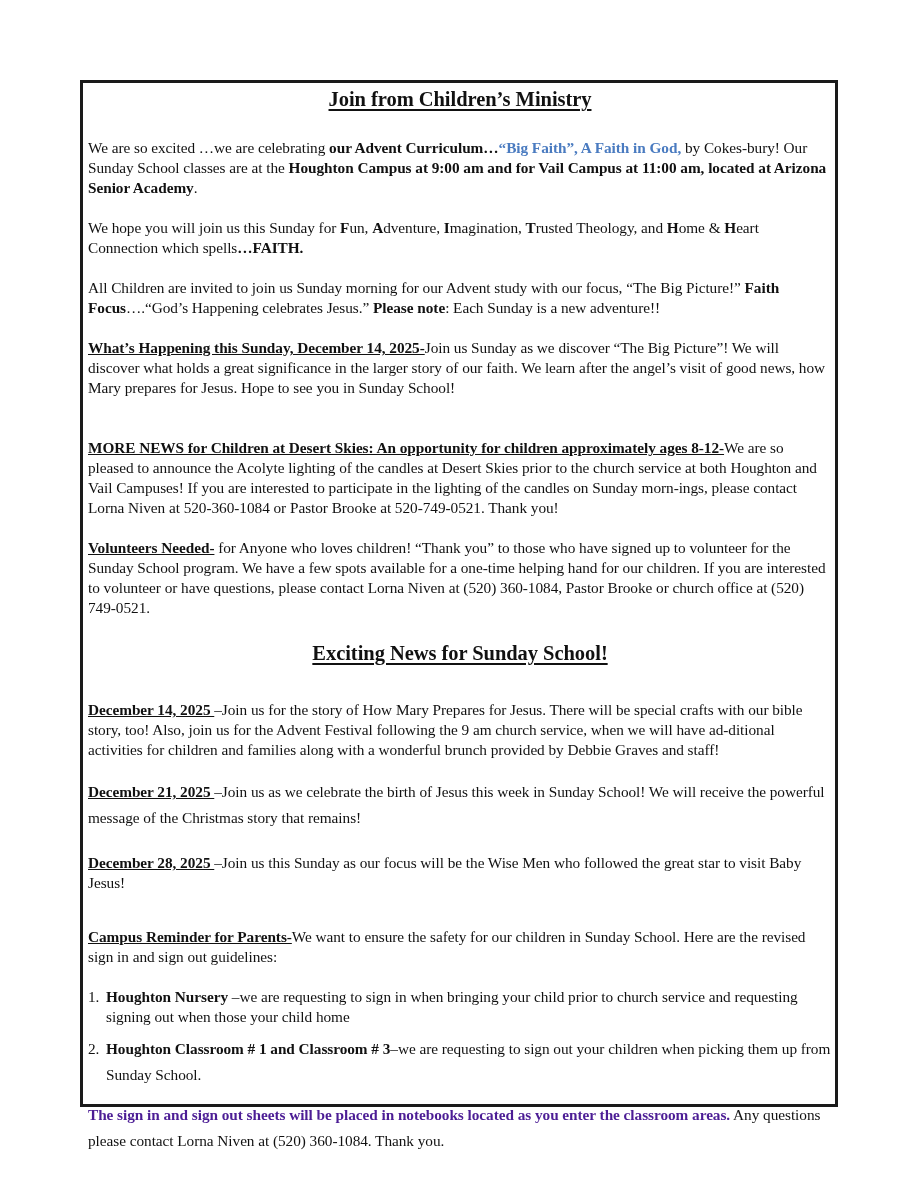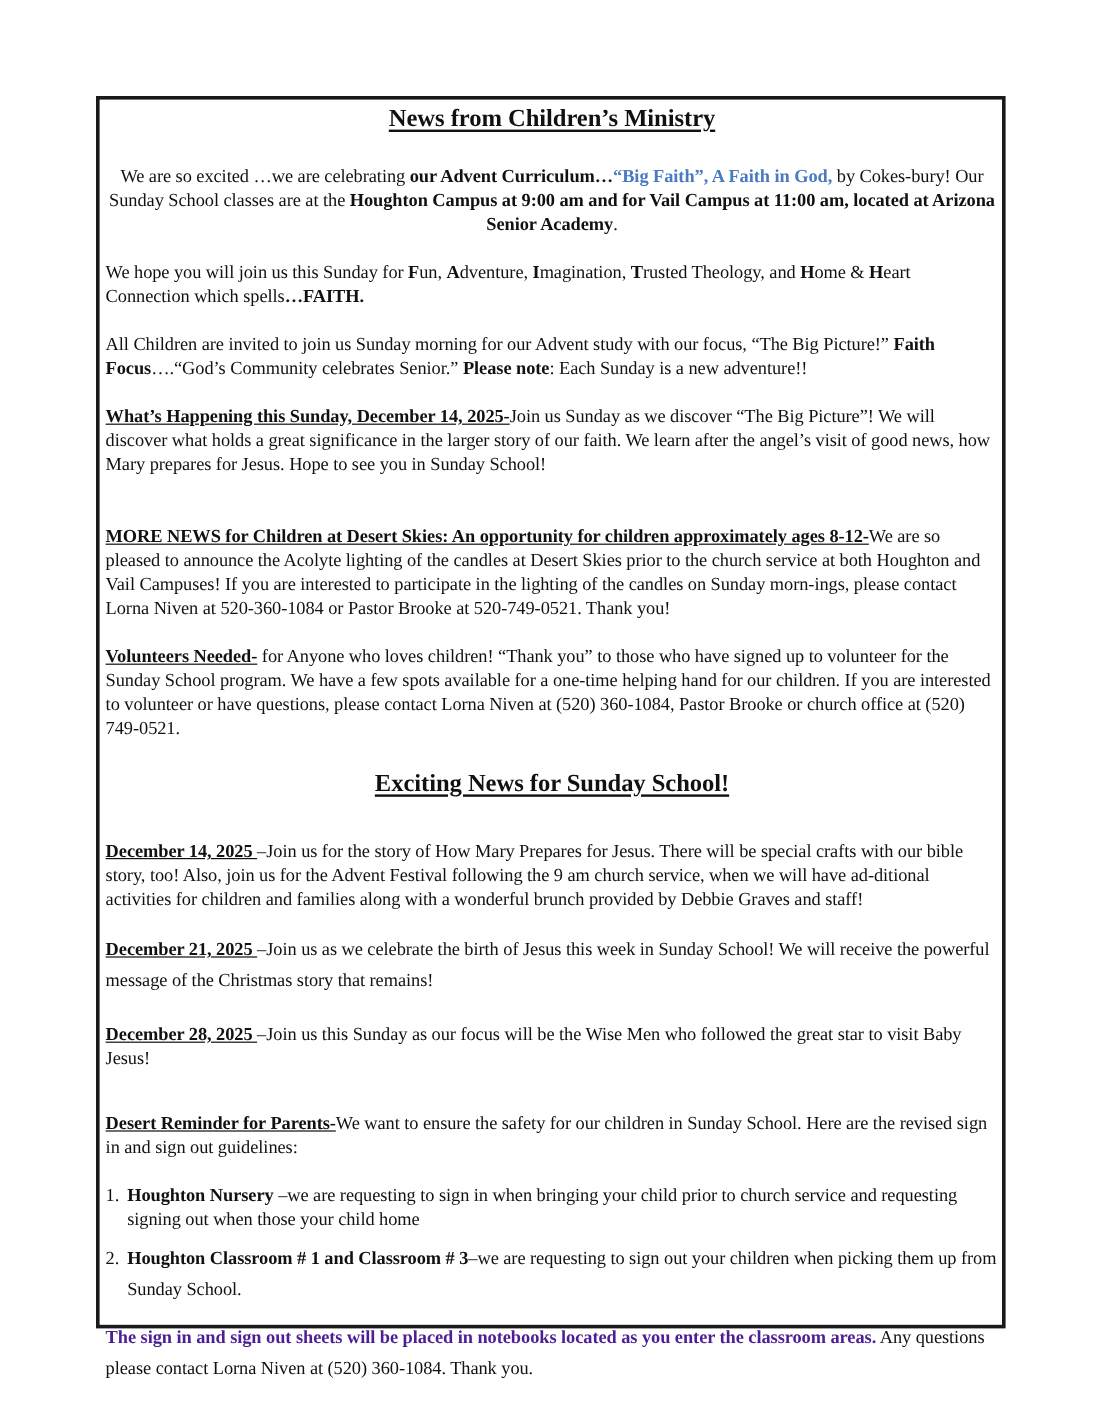--- a/index.html
+++ b/index.html
@@ -21,43 +21,43 @@
     .list-text { flex: 1; }
     .tall { line-height: 26px; }
   </style>
 </head>
 <body>
 
 <div class="frame"></div>
 
 <div class="content">
 
-  <h1>News from Children’s Ministry</h1>
+  <h1>Join from Children’s Ministry</h1>
 
-  <p style="margin-top:26px;text-align:center;"><span>We are so excited …we are celebrating </span><span class="b">our Advent Curriculum…</span><span class="blue">“Big Faith”, A Faith in God,</span><span> by Cokes-bury! Our Sunday School classes are at the </span><span class="b">Houghton Campus at 9:00 am and for Vail Campus at 11:00 am, located at Arizona Senior Academy</span><span>.</span></p>
+  <p style="margin-top:26px;"><span>We are so excited …we are celebrating </span><span class="b">our Advent Curriculum…</span><span class="blue">“Big Faith”, A Faith in God,</span><span> by Cokes-bury! Our Sunday School classes are at the </span><span class="b">Houghton Campus at 9:00 am and for Vail Campus at 11:00 am, located at Arizona Senior Academy</span><span>.</span></p>
 
   <p style="margin-top:20px;"><span>We hope you will join us this Sunday for </span><span class="b">F</span><span>un, </span><span class="b">A</span><span>dventure, </span><span class="b">I</span><span>magination, </span><span class="b">T</span><span>rusted Theology, and </span><span class="b">H</span><span>ome &amp; </span><span class="b">H</span><span>eart Connection which spells</span><span class="b">…FAITH.</span></p>
 
-  <p style="margin-top:20px;"><span>All Children are invited to join us Sunday morning for our Advent study with our focus, “The Big Picture!” </span><span class="b">Faith Focus</span><span>….“God’s Community celebrates Senior.” </span><span class="b">Please note</span><span>: Each Sunday is a new adventure!!</span></p>
+  <p style="margin-top:20px;"><span>All Children are invited to join us Sunday morning for our Advent study with our focus, “The Big Picture!” </span><span class="b">Faith Focus</span><span>….“God’s Happening celebrates Jesus.” </span><span class="b">Please note</span><span>: Each Sunday is a new adventure!!</span></p>
 
   <p style="margin-top:20px;"><span class="u">What’s Happening this Sunday, December 14, 2025-</span><span>Join us Sunday as we discover “The Big Picture”!  We will discover what holds a great significance in the larger story of our faith. We learn after the angel’s visit of good news, how Mary prepares for Jesus. Hope to see you in Sunday School!</span></p>
 
   <p style="margin-top:40px;"><span class="u">MORE NEWS for Children at Desert Skies: An opportunity for children approximately ages 8-12-</span><span>We are so pleased to announce the Acolyte lighting of the candles at Desert Skies prior to the church service at both Houghton and Vail Campuses! If you are interested to participate in the lighting of the candles on Sunday morn-ings, please contact Lorna Niven at 520-360-1084 or Pastor Brooke at 520-749-0521. Thank you!</span></p>
 
   <p style="margin-top:20px;"><span class="u">Volunteers Needed-</span><span> for Anyone who loves children! “Thank you” to those who have signed up to volunteer for the Sunday School program. We have a few spots available for a one-time helping hand for our children. If you are interested to volunteer or have questions, please contact Lorna Niven at (520) 360-1084, Pastor Brooke or church office at (520) 749-0521.</span></p>
 
   <h2 style="margin-top:22px;">Exciting News for Sunday School!</h2>
 
   <p style="margin-top:34px;"><span class="u">December 14, 2025 </span><span>–Join us for the story of How Mary Prepares for Jesus. There will be special crafts with our bible story, too! Also, join us for the Advent Festival following the 9 am church service, when we will have ad-ditional activities for children and families along with a wonderful brunch provided by Debbie Graves and staff!</span></p>
 
   <p style="margin-top:19px;" class="tall"><span class="u">December 21, 2025 </span><span>–Join us as we celebrate the birth of Jesus this week in Sunday School! We will receive the powerful message of the Christmas story that remains!</span></p>
 
   <p style="margin-top:22px;"><span class="u">December 28, 2025 </span><span>–Join us this Sunday as our focus will be the Wise Men who followed the great star to visit Baby Jesus!</span></p>
 
-  <p style="margin-top:34px;"><span class="u">Desert Reminder for Parents-</span><span>We want to ensure the safety for our children in Sunday School. Here are the revised sign in and sign out guidelines:</span></p>
+  <p style="margin-top:34px;"><span class="u">Campus Reminder for Parents-</span><span>We want to ensure the safety for our children in Sunday School. Here are the revised sign in and sign out guidelines:</span></p>
 
   <div style="margin-top:20px;" class="list-item">
     <span class="list-num">1.</span>
     <span class="list-text"><span class="b">Houghton Nursery </span><span>–we are requesting to sign in when bringing your child prior to church service and requesting signing out when those your child home</span></span>
   </div>
 
   <div style="margin-top:9px;" class="list-item tall">
     <span class="list-num">2.</span>
     <span class="list-text"><span class="b">Houghton Classroom # 1 and Classroom # 3</span><span>–we are requesting to sign out your children when picking them up from Sunday School.</span></span>
   </div>

